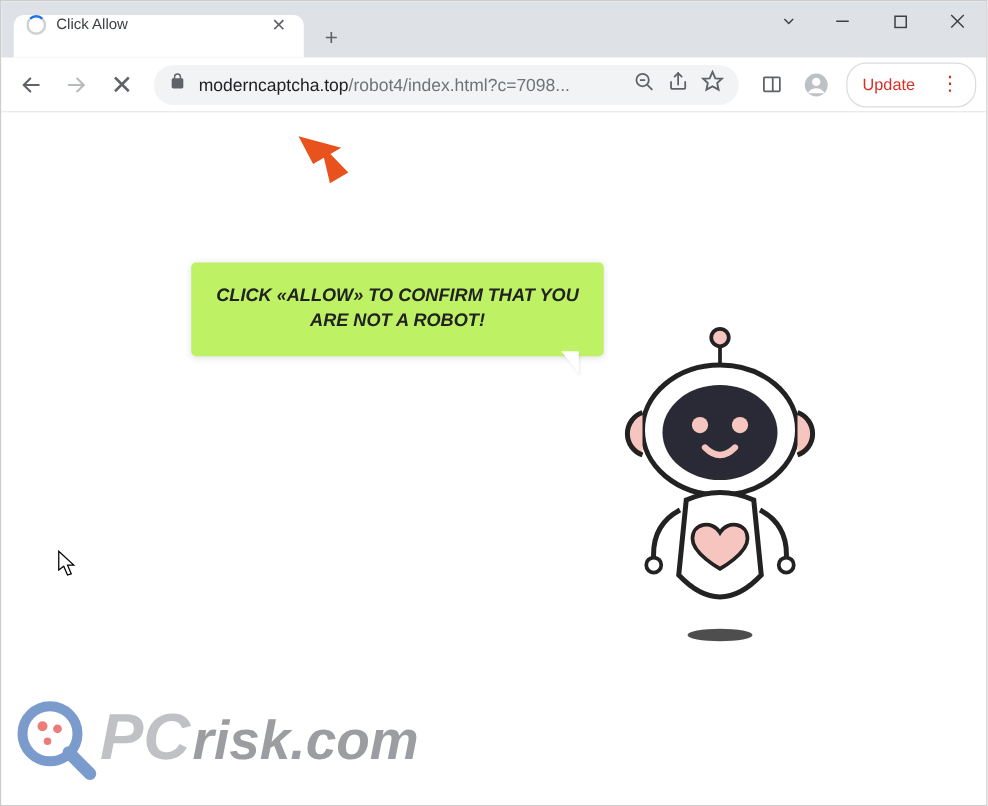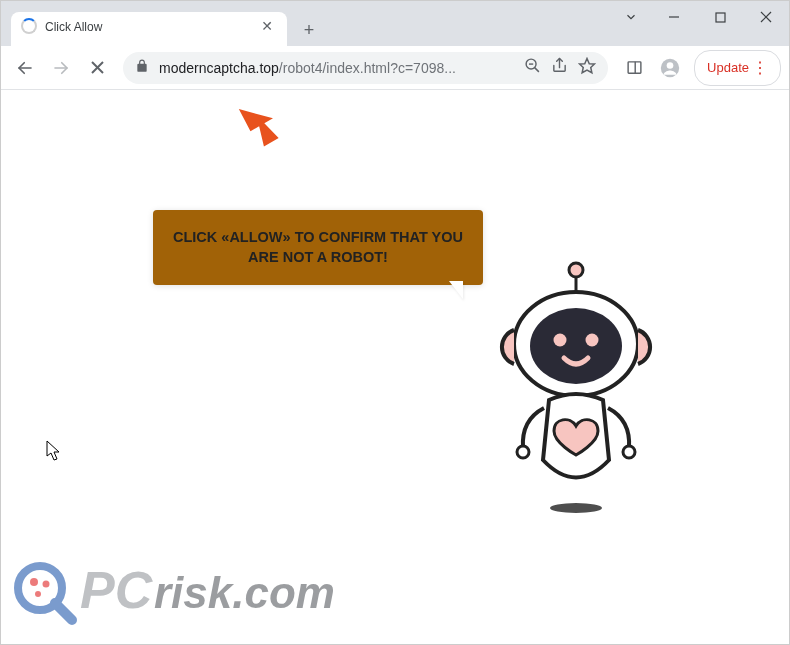--- a/index.html
+++ b/index.html
@@ -22,24 +22,24 @@
 .tabs {
   display: flex;
   align-items: flex-end;
   padding-left: 10px;
   height: 100%;
 }
 .tab {
   background: #fff;
   border-radius: 8px 8px 0 0;
   height: 34px;
-  width: 276px;
-  display: flex;
-  align-items: flex-end;
-  padding: 12px 10px;
+  width: 232px;
+  display: flex;
+  align-items: flex-start;
+  padding: 0 10px;
   margin-top: 8px;
   position: relative;
 }
 .tab .spinner {
   width: 16px;
   height: 16px;
   border: 2px solid #d0d0d0;
   border-top-color: #1a73e8;
   border-radius: 50%;
   margin-right: 8px;
@@ -124,43 +124,44 @@
 .omnibox .ic { color: #5f6368; }
 .update-btn {
   border: 1px solid #dadce0;
   color: #d93025;
   font-size: 13px;
   font-weight: 500;
   padding: 9px 12px;
   border-radius: 16px;
   display: flex;
   align-items: center;
-  gap: 3px;
+  gap: 20px;
   margin-left: 4px;
 }
 .update-btn .dots { color: #d93025; font-size: 16px; line-height: 1; }
 .page {
   position: relative;
   height: calc(100% - 89px);
   background: #fff;
 }
 .speech {
   position: absolute;
   left: 152px;
   top: 120px;
   width: 330px;
-  background: #a16207;
+  background: #bef264;
   border-radius: 4px;
   box-shadow: 0 1px 6px rgba(0,0,0,0.12);
   padding: 18px 20px;
   text-align: center;
   font-weight: 700;
   font-size: 14.5px;
   color: #222;
   line-height: 1.35;
+  font-style: italic;
 }
 .speech:after {
   content: "";
   position: absolute;
   right: 20px;
   bottom: -14px;
   width: 0;
   height: 0;
   border-left: 14px solid transparent;
   border-right: 0 solid transparent;

